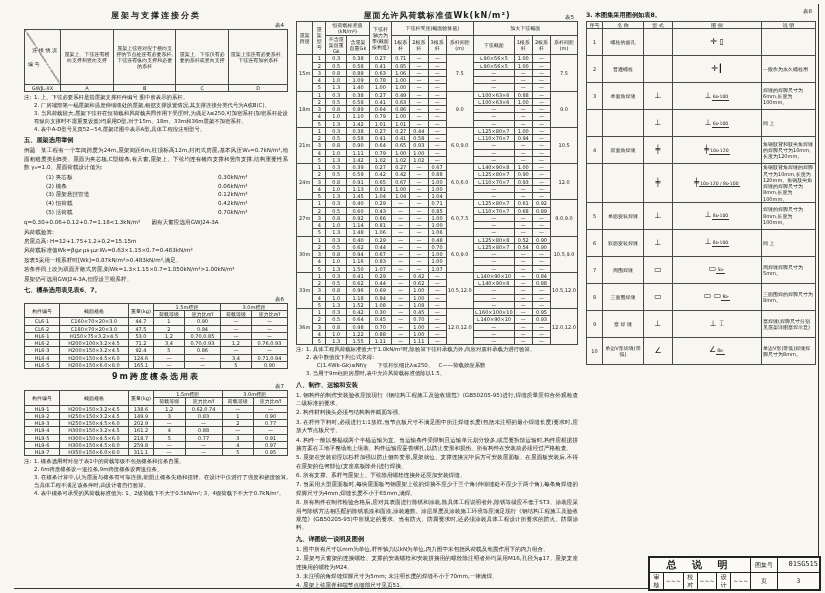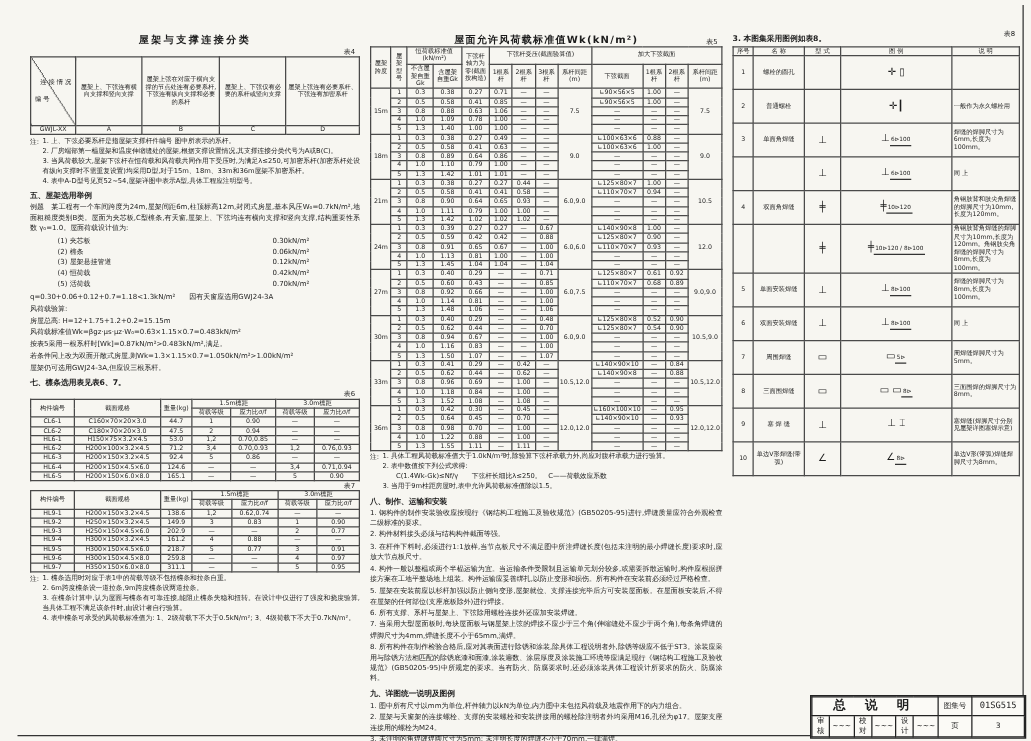--- a/index.html
+++ b/index.html
@@ -1,18 +1,18 @@
 <!DOCTYPE html>
 <html><head>
 <meta charset="utf-8">
 <style>
   html,body{margin:0;padding:0;}
   body{width:825px;height:593px;background:#f7f6f1;font-family:"DejaVu Sans","Liberation Sans",sans-serif;color:#1c1c1c;position:relative;overflow:hidden;}
   .frame{position:absolute;top:4px;left:14px;right:6px;bottom:4px;border-right:1.5px solid #333;border-bottom:1.5px solid #333;}
-  .col{position:absolute;top:24px;}
+  .col{position:absolute;top:8px;}
   #col-left{left:24px;width:264px;}
   #col-mid{left:296px;width:282px;}
   #col-right{left:586px;width:230px;}
   .tbl-title{font-size:8px;font-weight:bold;text-align:center;letter-spacing:2px;margin:2px 0 1px 0;}
   .tag{font-size:5.5px;text-align:right;margin-right:4px;}
   table{border-collapse:collapse;width:100%;}
   td,th{border:0.6px solid #4a4a4a;padding:0 1px;font-size:5px;line-height:1.25;text-align:center;font-weight:normal;vertical-align:middle;}
   th{font-size:5px;}
   .txt{font-size:5.6px;line-height:1.5;text-align:justify;margin:1px 0;}
   .sec-head{font-size:6.2px;font-weight:bold;margin:3px 0 1px 0;}
@@ -188,20 +188,21 @@
           <td>H200×150×6.0×8.0</td>
           <td>165.1</td>
           <td>—</td>
           <td>—</td>
           <td>5</td>
           <td>0.90</td>
         </tr>
       </tbody>
   </table>
 
+  <div class="tbl-title">9m跨度檩条选用表</div>
   <div class="tag">表7</div>
   <table>
     <thead>
       <tr>
         <th rowspan="2" style="width:32px;">构件编号</th>
         <th rowspan="2" style="width:66px;">截面规格</th>
         <th rowspan="2" style="width:22px;">重量(kg)</th>
         <th colspan="2">1.5m檩距</th>
         <th colspan="2">3.0m檩距</th>
       </tr>
@@ -957,21 +958,21 @@
       </tbody>
   </table>
 </div>
 
 <div id="titleblock">
   <table>
     <tbody>
       <tr>
         <td colspan="6" class="tb-main" style="width:108px;">总 说 明</td>
         <td style="width:24px;">图集号</td>
-        <td class="tb-no" style="width:39px;">01SG515</td>
+        <td class="tb-no" style="width:39px;text-align:right;">01SG515</td>
       </tr>
       <tr class="smallrow">
         <td>审核</td>
         <td class="sig">~~~</td>
         <td>校对</td>
         <td class="sig">~~~</td>
         <td>设计</td>
         <td class="sig">~~~</td>
         <td>页</td>
         <td>3</td>

